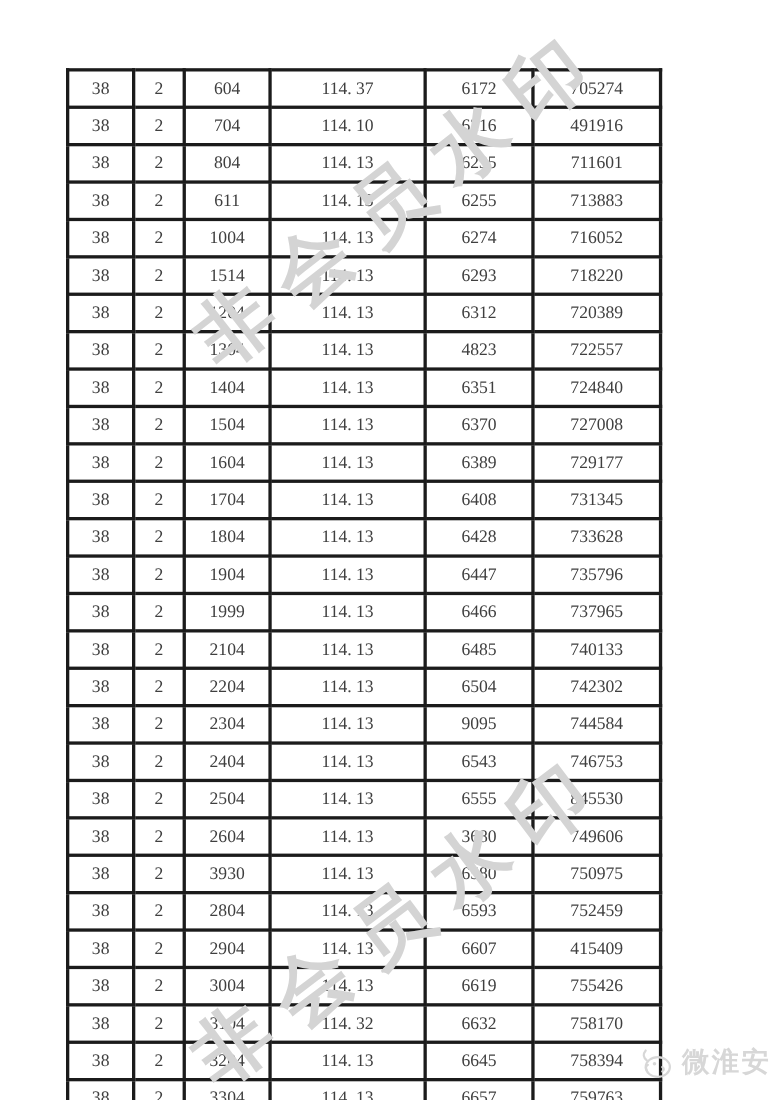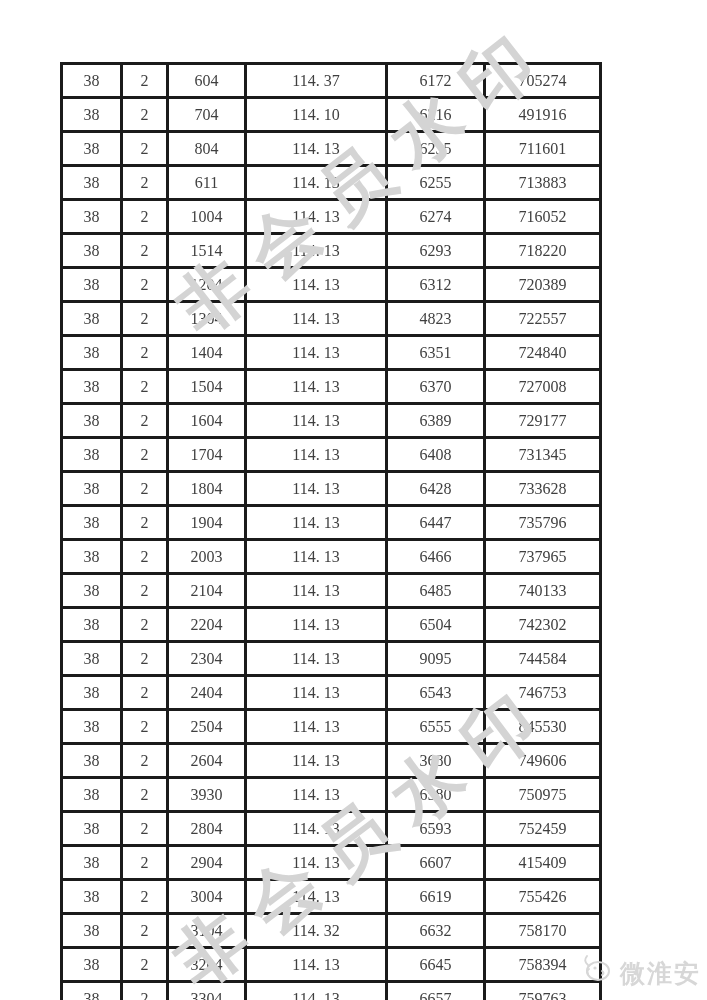--- a/index.html
+++ b/index.html
@@ -48,21 +48,21 @@
     color: #3f3f3f;
     background: rgba(255,255,255,0.55);
   }
 
   
   .logo {
     position: absolute;
     right: 6px;
     bottom: 10px;
     display: flex;
-    align-items: flex-end;
+    align-items: flex-start;
     gap: 5px;
     z-index: 4;
   }
   .logo-text {
     font-family: "Liberation Sans", "DejaVu Sans", sans-serif;
     font-size: 25px;
     font-weight: bold;
     letter-spacing: 2px;
     color: #d7d7d7;
   }
@@ -194,21 +194,21 @@
           <td>38</td>
           <td>2</td>
           <td>1904</td>
           <td>114. 13</td>
           <td>6447</td>
           <td>735796</td>
         </tr>
         <tr>
           <td>38</td>
           <td>2</td>
-          <td>2003</td>
+          <td>1999</td>
           <td>114. 13</td>
           <td>6466</td>
           <td>737965</td>
         </tr>
         <tr>
           <td>38</td>
           <td>2</td>
           <td>2104</td>
           <td>114. 13</td>
           <td>6485</td>

